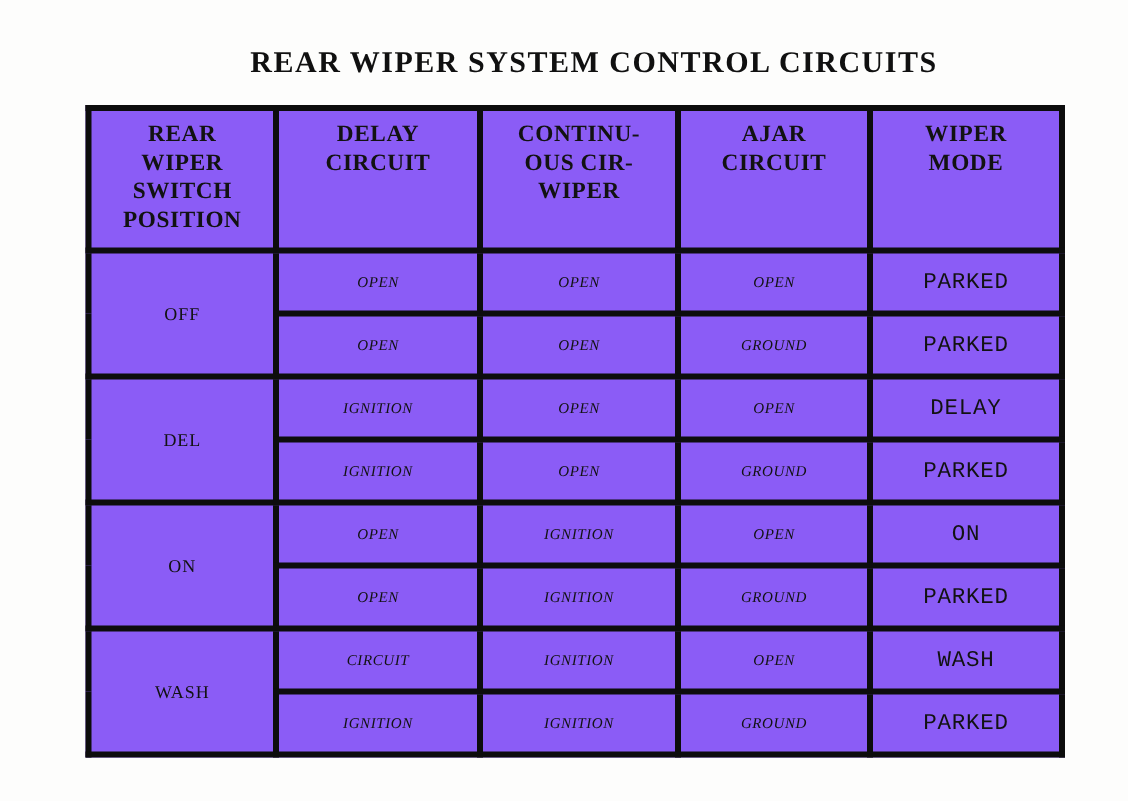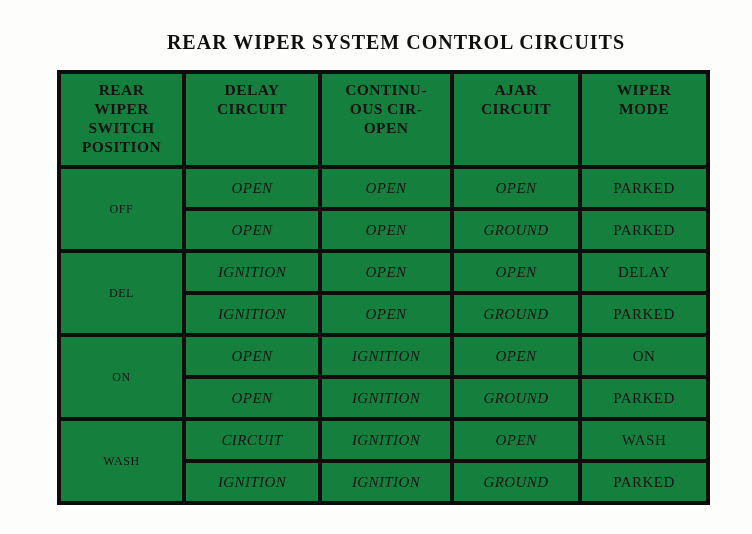--- a/index.html
+++ b/index.html
@@ -29,21 +29,21 @@
     letter-spacing: 1px;
     color: #101010;
     white-space: nowrap;
   }
   table.ctrl-table {
     position: absolute;
     top: 70px;
     left: 57px;
     border-collapse: collapse;
     table-layout: fixed;
-    background: #15803d;
+    background: #8b5cf6;
   }
   .ctrl-table th,
   .ctrl-table td {
     border: 4px solid #0d0d0d;
     text-align: center;
     vertical-align: middle;
     padding: 0 2px;
     overflow: hidden;
   }
   .ctrl-table thead tr {
@@ -61,27 +61,28 @@
     letter-spacing: 0.4px;
     white-space: pre-line;
   }
   td.pos {
     font-size: 12px;
     letter-spacing: 0.6px;
     font-weight: 400;
   }
   td.circ {
     font-style: italic;
-    font-size: 15px;
+    font-size: 10px;
     letter-spacing: 0.4px;
   }
   td.mode {
     font-size: 15px;
     letter-spacing: 0.5px;
     font-weight: 400;
+    font-family: Liberation Mono, monospace;
   }
 </style>
 </head>
 <body>
 
 <div class="page">
 
   <h1 class="title">REAR WIPER SYSTEM CONTROL CIRCUITS</h1>
 
   <table class="ctrl-table">
@@ -95,21 +96,21 @@
     <thead>
       <tr>
         <th class="hdr">REAR
 WIPER
 SWITCH
 POSITION</th>
         <th class="hdr">DELAY
 CIRCUIT</th>
         <th class="hdr">CONTINU-
 OUS CIR-
-OPEN</th>
+WIPER</th>
         <th class="hdr">AJAR
 CIRCUIT</th>
         <th class="hdr">WIPER
 MODE</th>
       </tr>
     </thead>
     <tbody>
 
       <tr>
         <td class="pos" rowspan="2">OFF</td>

